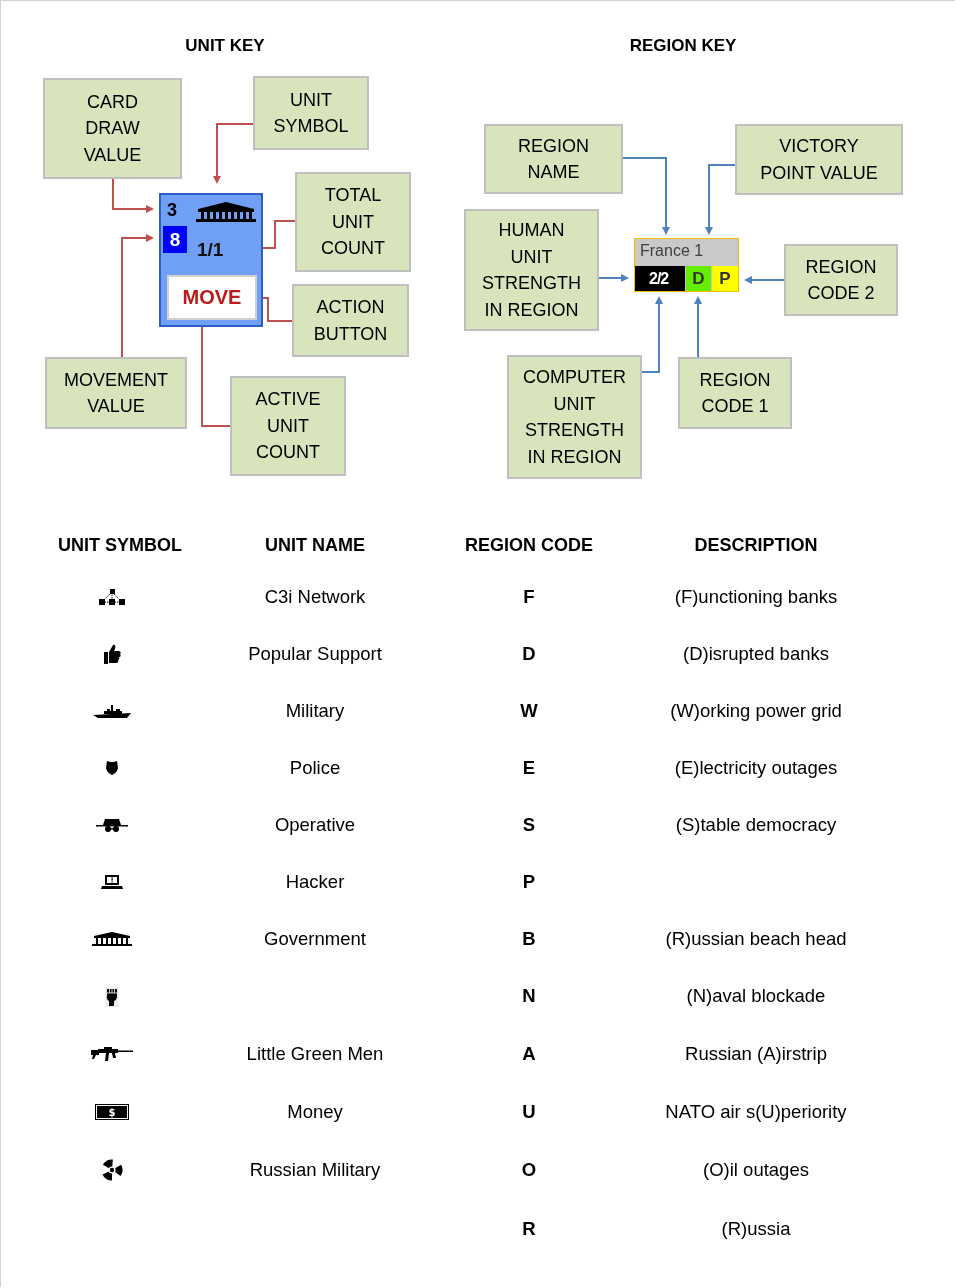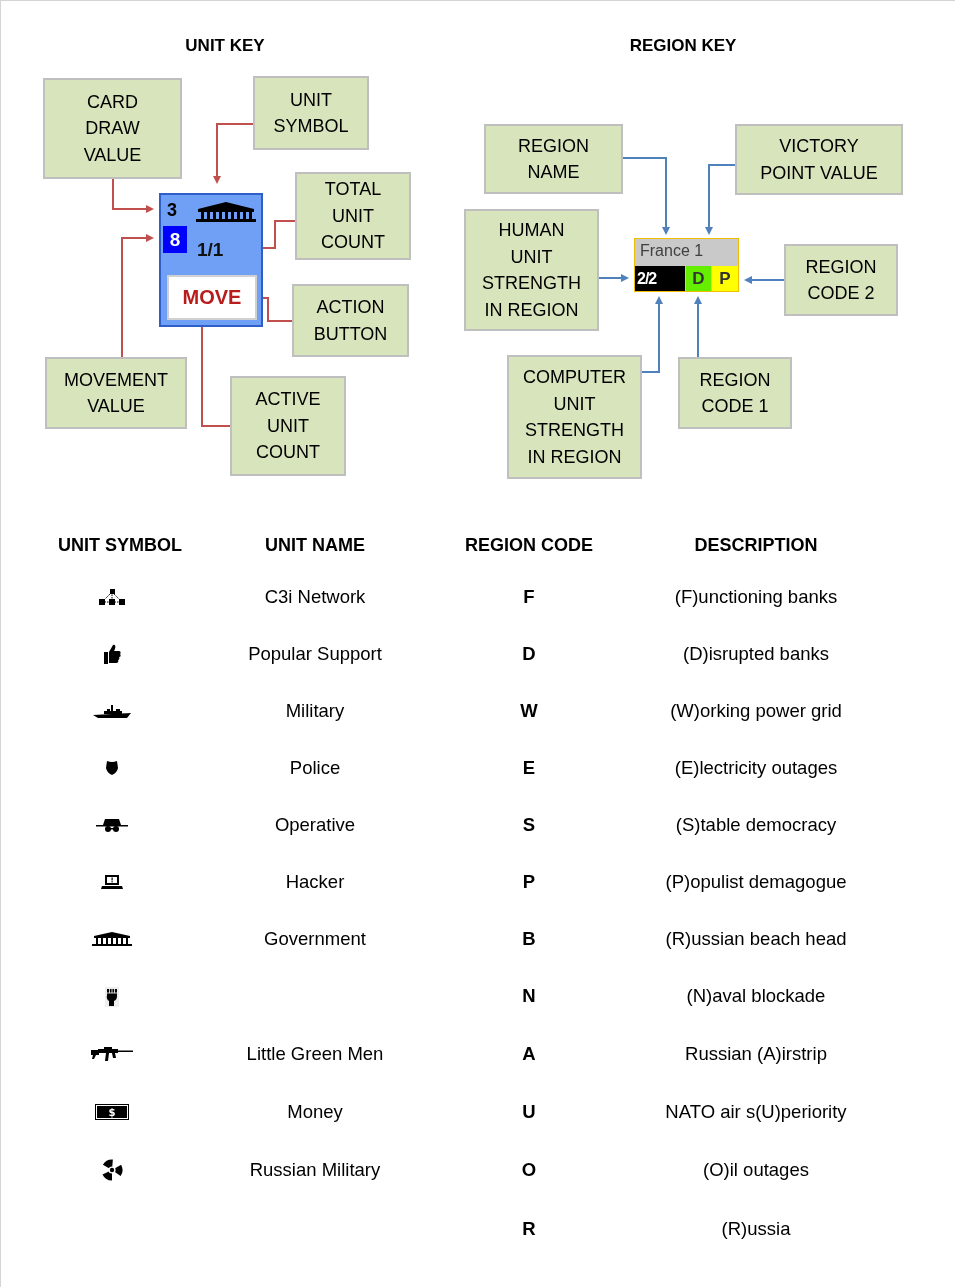--- a/index.html
+++ b/index.html
@@ -23,21 +23,21 @@
   .unit-symbol { position: absolute; left: 34px; top: 6px; width: 62px; height: 22px; }
   .action-btn { position: absolute; left: 6px; top: 80px; width: 90px; height: 45px; background: #fff;
                 border: 2px solid #d0d0d0; box-sizing: border-box; font-weight: bold; font-size: 20px;
                 display: flex; align-items: center; justify-content: center; color: #b91c1c; }
 
   
   .region-tile { position: absolute; left: 634px; top: 238px; width: 105px; height: 54px;
                  border: 1px solid #f0c000; box-sizing: border-box; background: #c9c9c9; }
   .region-name { position: absolute; left: 5px; top: 3px; font-size: 16px; color: #404040; }
   .region-strength { position: absolute; left: 0; top: 27px; width: 50px; height: 25px; background: #000;
-                     color: #fff; font-weight: bold; font-size: 16px; line-height: 25px; padding-left: 2px; box-sizing: border-box; letter-spacing: -1px; }
+                     color: #fff; font-weight: bold; font-size: 16px; line-height: 25px; padding-left: 14px; box-sizing: border-box; letter-spacing: -1px; }
   .region-code1 { position: absolute; left: 51px; top: 27px; width: 25px; height: 25px; background: #66ee00;
                   color: #333; font-size: 17px; text-align: center; line-height: 25px; font-weight: bold; }
   .region-code2 { position: absolute; left: 77px; top: 27px; width: 26px; height: 25px; background: #ffff00;
                   color: #333; font-size: 17px; text-align: center; line-height: 25px; font-weight: bold; }
 
   
   .th { position: absolute; top: 535px; font-weight: bold; font-size: 18px; text-align: center; }
   .row { position: absolute; left: 0; width: 956px; height: 30px; }
   .cell { position: absolute; top: 0; font-size: 18.5px; text-align: center; line-height: 30px; }
   .c-sym { left: 72px; width: 80px; display: flex; justify-content: center; align-items: center; height: 30px; }
@@ -78,21 +78,21 @@
   </g>
 </svg>
 
 <div class="section-title" style="left:125px; top:36px;">UNIT KEY</div>
 
 <div class="callout" style="left:43px; top:78px; width:139px; height:101px;">CARD
 DRAW
 VALUE</div>
 <div class="callout" style="left:253px; top:76px; width:116px; height:74px;">UNIT
 SYMBOL</div>
-<div class="callout" style="left:295px; top:172px; width:116px; height:88px;text-align:center;">TOTAL
+<div class="callout" style="left:295px; top:172px; width:116px; height:100px;text-align:center;">TOTAL
 UNIT
 COUNT</div>
 <div class="callout" style="left:292px; top:284px; width:117px; height:73px;">ACTION
 BUTTON</div>
 <div class="callout" style="left:45px; top:357px; width:142px; height:72px;">MOVEMENT
 VALUE</div>
 <div class="callout" style="left:230px; top:376px; width:116px; height:100px;">ACTIVE
 UNIT
 COUNT</div>
 
@@ -227,21 +227,20 @@
       <svg width="22" height="16" viewBox="0 0 22 16">
           <rect x="4" y="1" width="14" height="10" fill="#000"></rect>
           <rect x="6" y="3" width="10" height="6" fill="#fff"></rect>
           <rect x="10.5" y="3.5" width="1.2" height="3" fill="#000"></rect>
           <rect x="10.5" y="7.2" width="1.2" height="1.2" fill="#000"></rect>
           <path d="M1,12 h20 l1,3 h-22 z" fill="#000"></path>
         </svg>
     </div>
     <div class="cell c-name">Hacker</div>
     <div class="cell c-code">P</div>
-    <div class="cell c-desc">(P)opulist demagogue</div>
   </div>
 
   <div class="row" style="top:924px;">
     <div class="cell c-sym">
       <svg width="42" height="16" viewBox="0 0 42 16">
           <polygon points="21,1 3,5 39,5" fill="#000"></polygon>
           <rect x="3" y="5" width="36" height="2" fill="#000"></rect>
           <rect x="5" y="7" width="2" height="6" fill="#000"></rect>
           <rect x="10" y="7" width="2" height="6" fill="#000"></rect>
           <rect x="15" y="7" width="2" height="6" fill="#000"></rect>

